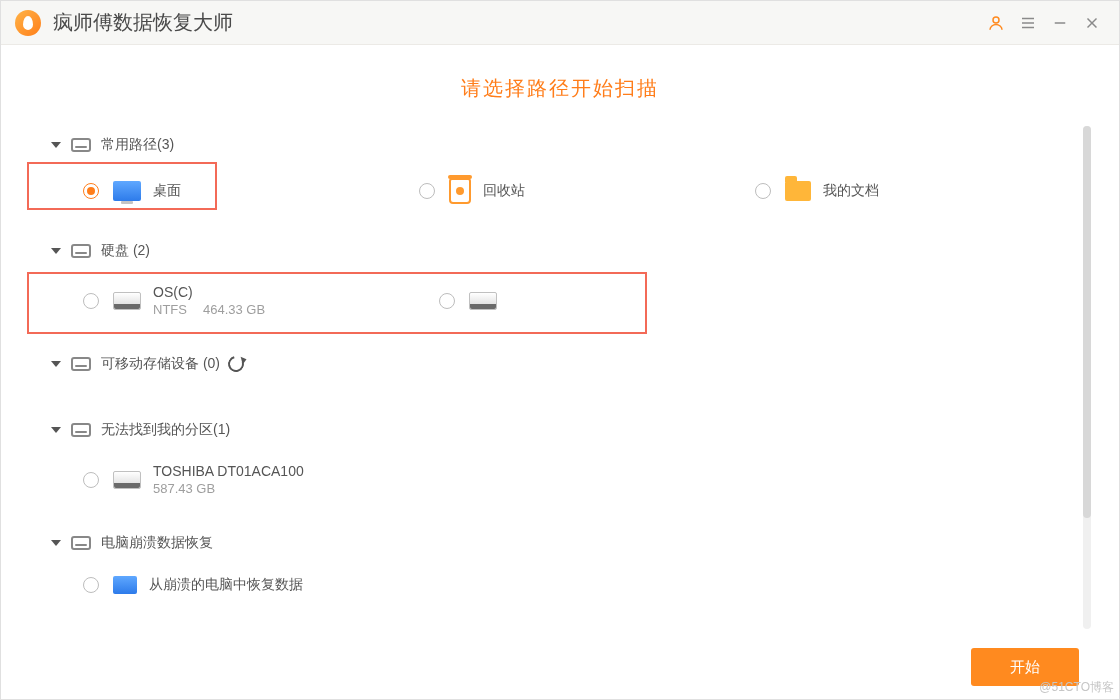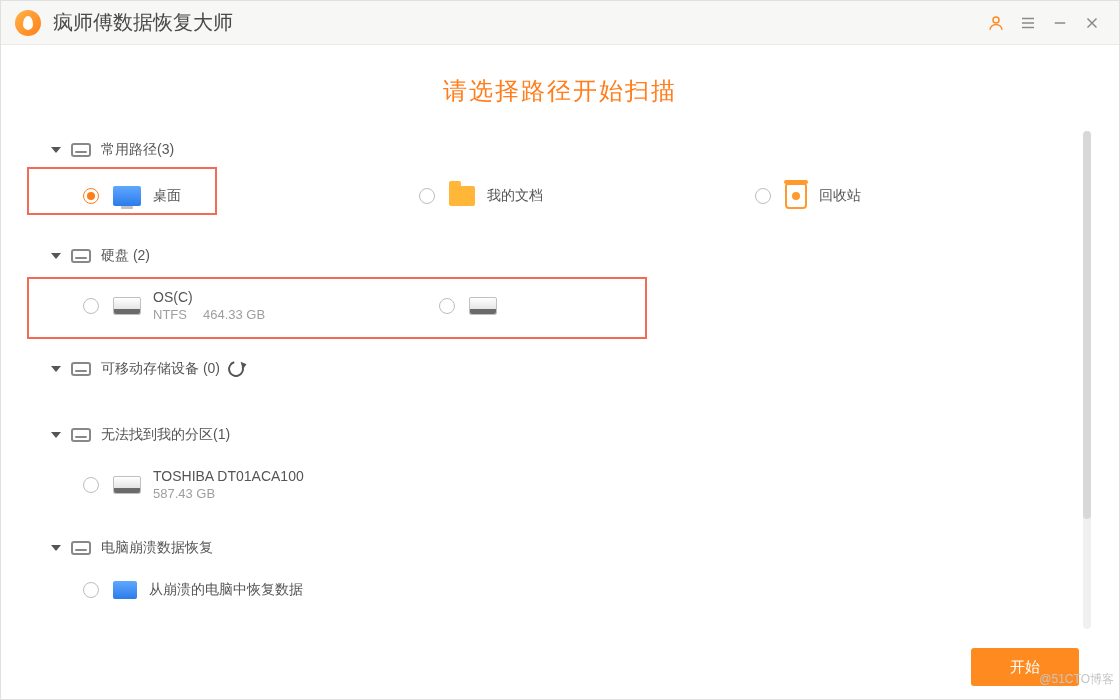--- a/index.html
+++ b/index.html
@@ -53,21 +53,21 @@
     cursor: pointer;
     margin-left: 6px;
   }
   .titlebar .ctrl.user { color: #ff8a1f; }
   .titlebar .ctrl svg { width: 18px; height: 18px; }
   .header {
     padding: 30px 0 18px;
     text-align: center;
   }
   .header h1 {
-    font-size: 24px;
+    font-size: 20px;
     font-weight: 400;
     color: #ff7d1a;
     letter-spacing: 2px;
   }
   .content-wrap {
     flex: 1;
     padding: 0 40px 0 40px;
     position: relative;
     overflow: hidden;
   }
@@ -267,21 +267,21 @@
     width: 108px; height: 38px;
     background: #ff8a1f;
     color: #fff;
     border: none;
     border-radius: 3px;
     font-size: 15px;
     cursor: pointer;
   }
   .watermark{
     position:absolute;
-    right:6px;bottom:12px;
+    right:6px;bottom:4px;
     font-size:12px;color:#c6c6c6;
   }
 </style>
 </head>
 <body>
 
 <div class="window">
 
   <div class="titlebar">
     <div class="logo"></div>
@@ -331,27 +331,27 @@
           <div class="section-title">常用路径(3)</div>
         </div>
         <div class="items-row">
           <div class="item">
             <div class="radio checked"></div>
             <div class="ic-monitor"></div>
             <div class="item-text">桌面</div>
           </div>
           <div class="item">
             <div class="radio"></div>
+            <div class="ic-trash"></div>
+            <div class="item-text">回收站</div>
+          </div>
+          <div class="item">
+            <div class="radio"></div>
             <div class="ic-folder"></div>
             <div class="item-text">我的文档</div>
-          </div>
-          <div class="item">
-            <div class="radio"></div>
-            <div class="ic-trash"></div>
-            <div class="item-text">回收站</div>
           </div>
         </div>
       </div>
 
       <div class="section">
         <div class="section-header">
           <div class="chevron"></div>
           <div class="disk-ic"></div>
           <div class="section-title">硬盘 (2)</div>
         </div>

